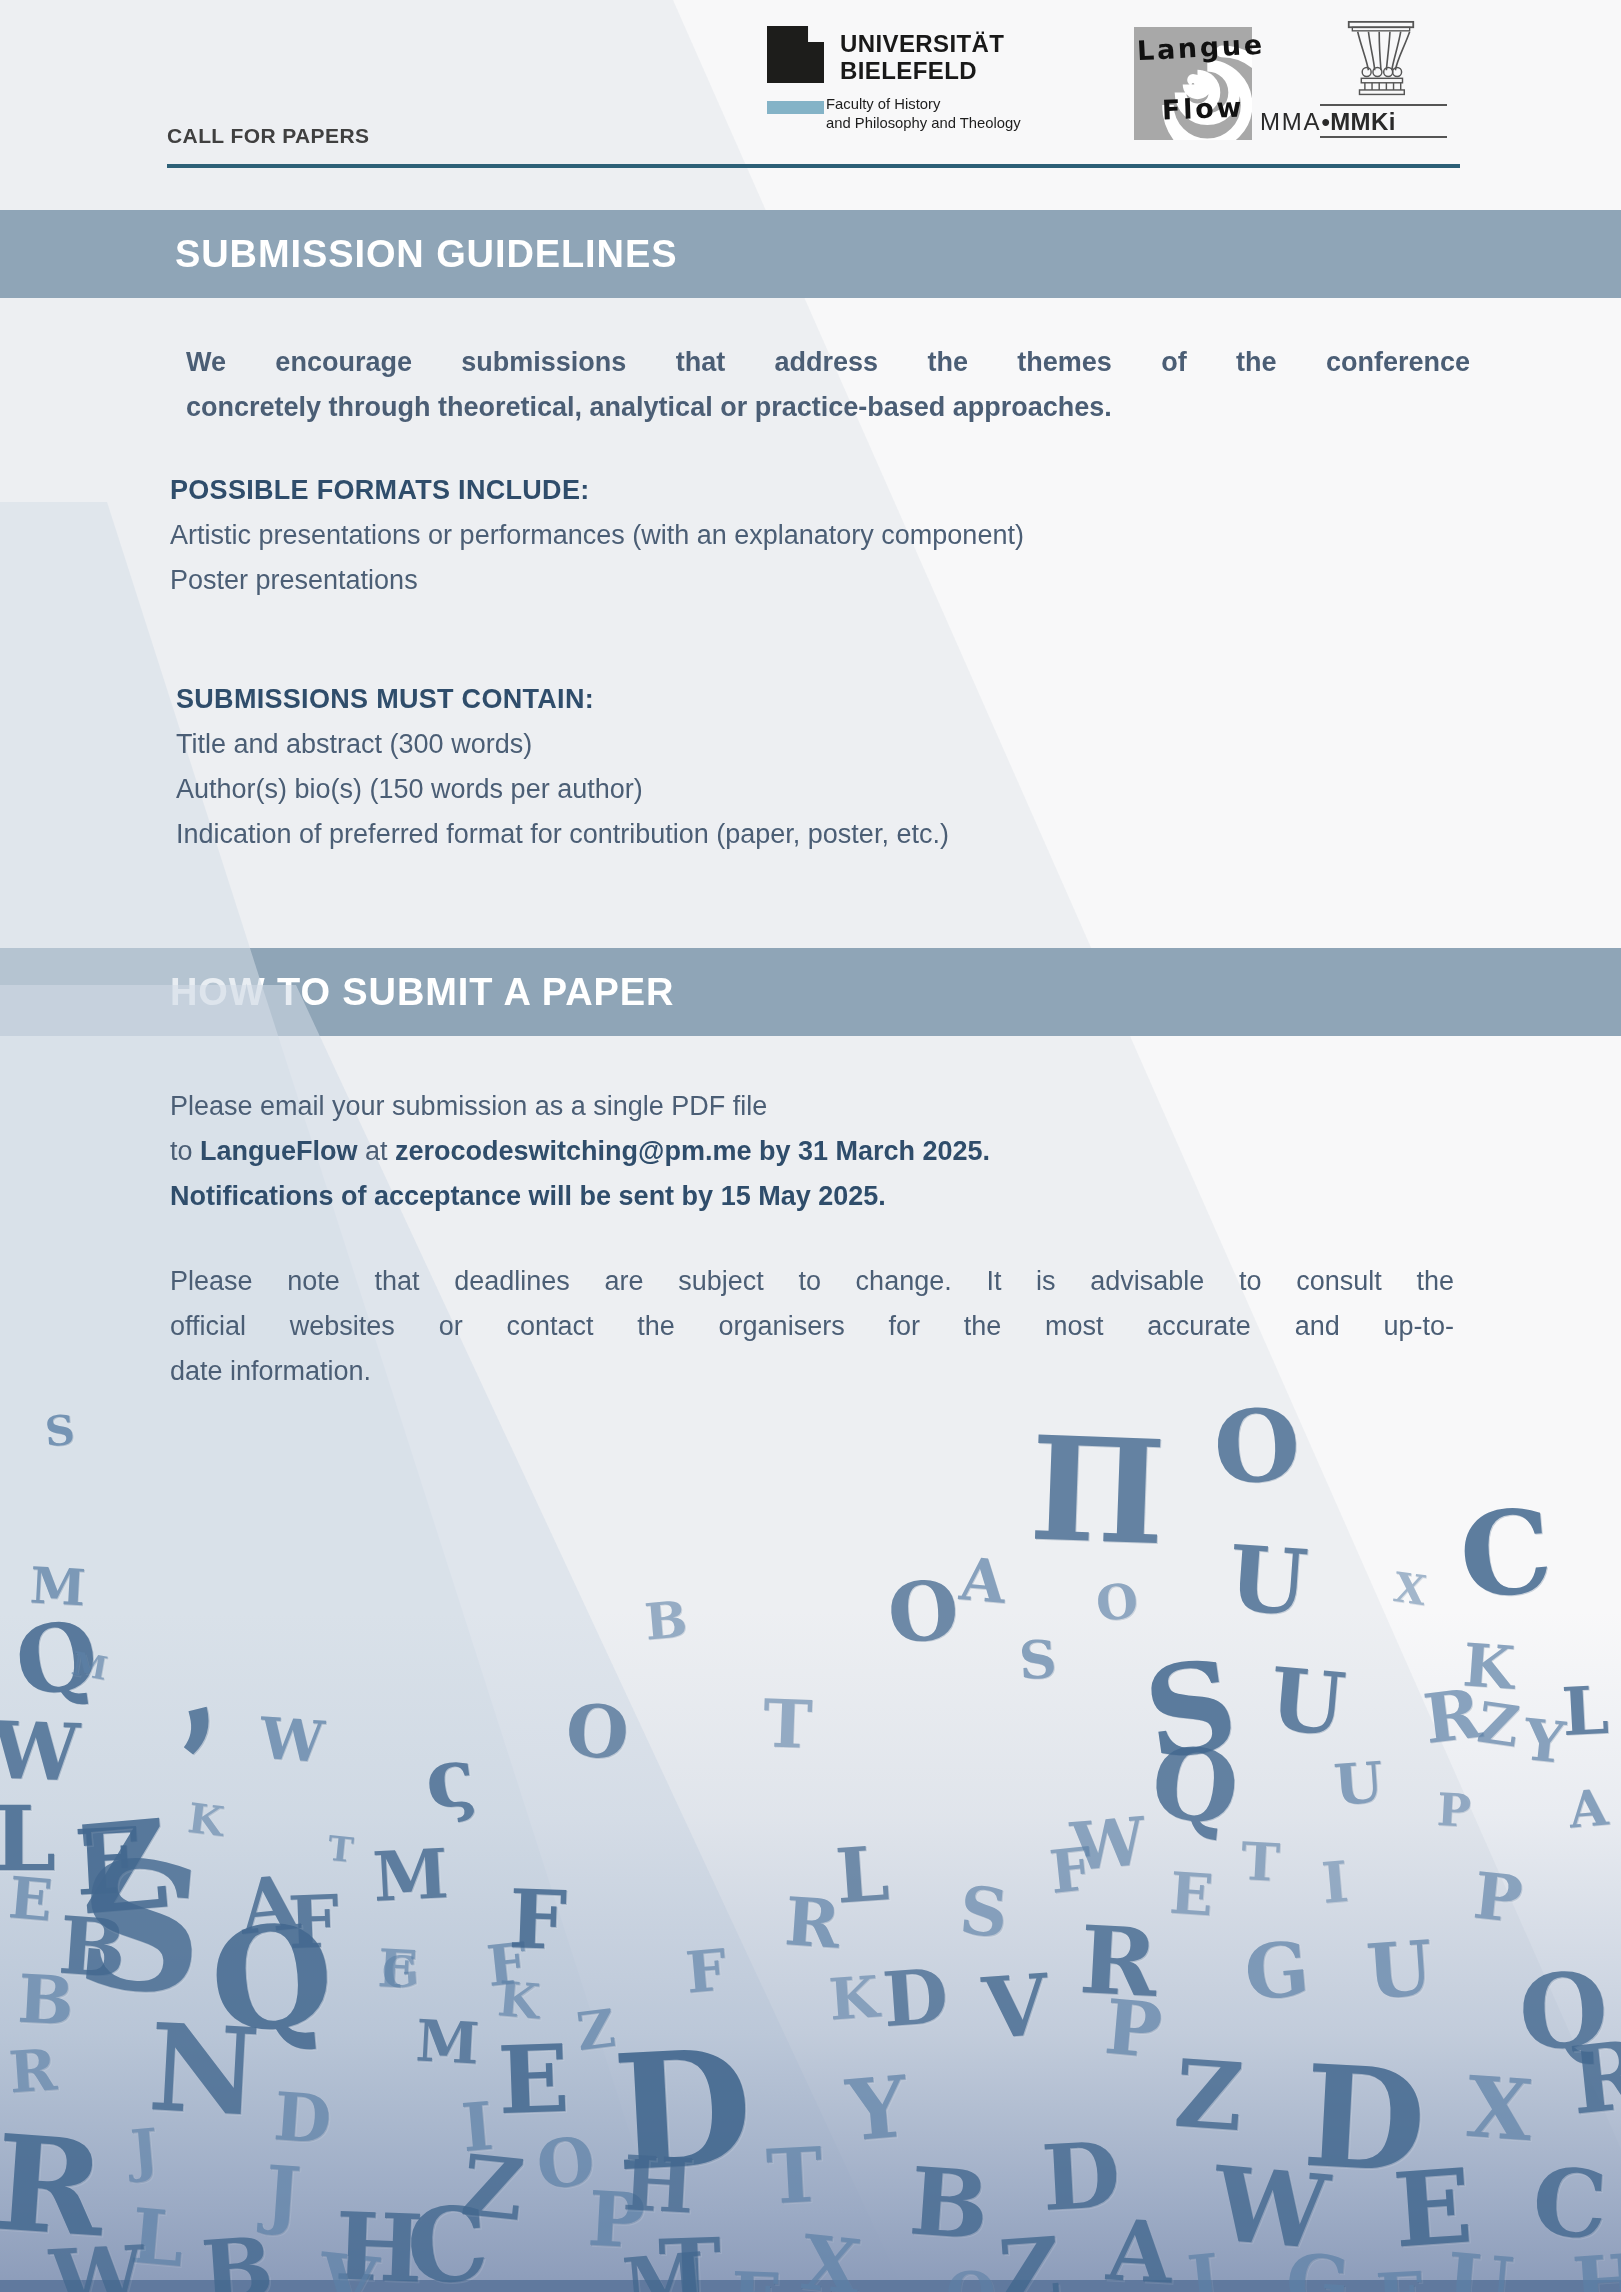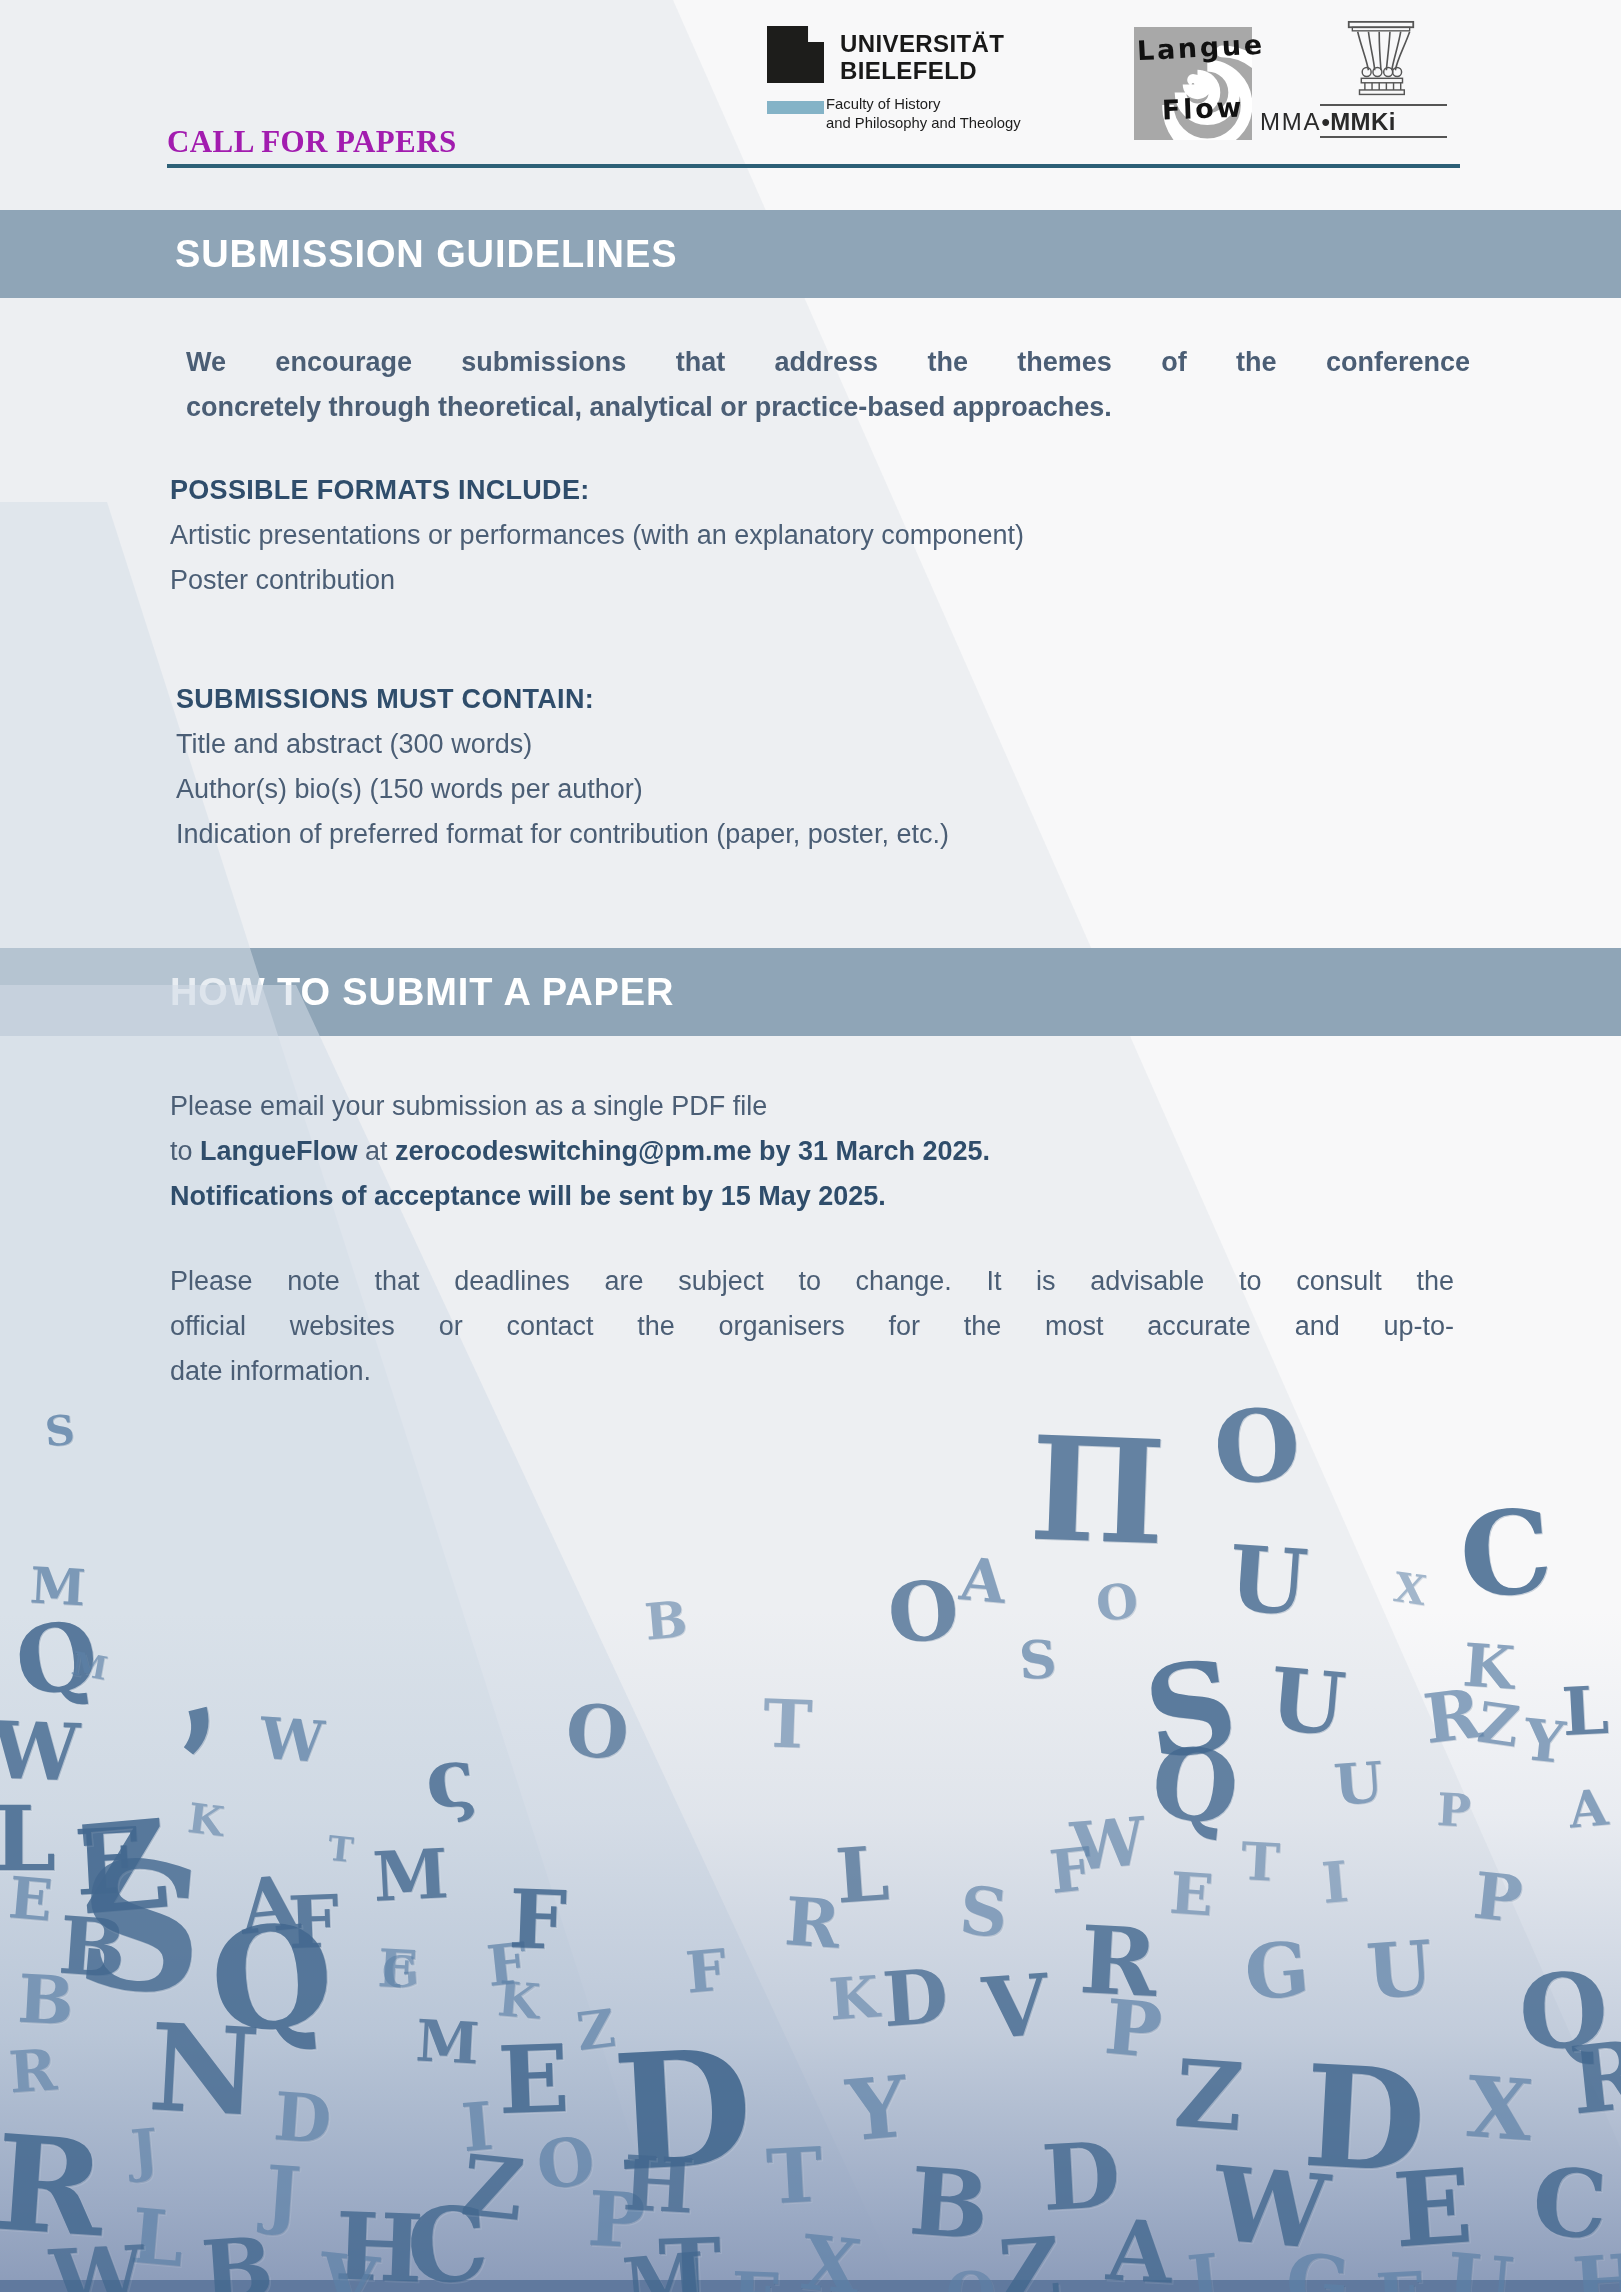--- a/index.html
+++ b/index.html
@@ -12,22 +12,22 @@
   .wedge2{z-index:3;background:rgba(214,222,232,0.55);
           clip-path:polygon(107px 502px,681px 2293px,0 2293px,0 502px);}
   .wedge3{z-index:3;background:rgba(211,220,231,0.55);
           clip-path:polygon(296px 985px,905px 2293px,0 2293px,0 985px);}
   .bottom-gradient{position:absolute;left:0;top:1612px;width:1621px;height:681px;z-index:4;
           background:linear-gradient(180deg,rgba(164,180,204,0) 0%,rgba(164,180,204,0.18) 30%,
                      rgba(158,175,200,0.55) 62%,rgba(148,164,192,0.9) 88%,rgba(139,155,185,1) 100%);
           pointer-events:none;}
   .bottom-strip{position:absolute;left:0;top:2280px;width:1621px;height:12.5px;background:#60799e;z-index:4;}
   
-  .kicker{position:absolute;left:167px;top:124px;z-index:6;font-size:31px;font-weight:800;
-          letter-spacing:0.4px;color:#a21caf;font-family:Liberation Serif, serif;}
+  .kicker{position:absolute;left:167px;top:124px;z-index:6;font-size:21px;font-weight:800;
+          letter-spacing:0.4px;color:#404040;}
   .title-rule{position:absolute;left:167px;top:164px;width:1293px;height:3.6px;background:#2d6077;z-index:6;}
   .uni-square{position:absolute;left:767px;top:26px;width:57px;height:57px;background:#1d1d1b;z-index:6;
           clip-path:polygon(0 0,72% 0,72% 28%,100% 28%,100% 100%,0 100%);}
   .uni-bluebar{position:absolute;left:767px;top:101px;width:57px;height:13.4px;background:#84b3c7;z-index:6;}
   .uni-name{position:absolute;left:840px;top:29.6px;z-index:6;font-size:24px;font-weight:800;
           letter-spacing:0.4px;line-height:27px;color:#191919;white-space:pre-line;}
   .uni-fac{position:absolute;left:826px;top:95px;z-index:6;font-size:14.8px;font-weight:500;
           line-height:19px;color:#1d1d1d;white-space:pre-line;}
   .langue-box{position:absolute;left:1134px;top:27px;width:118px;height:113px;background:#a8a8a8;
           overflow:hidden;z-index:6;}
@@ -232,21 +232,21 @@
   <div class="mma-line mma-line-bottom"></div>
 
   <div class="txt intro">
     <span class="line just">We encourage submissions that address the themes of the conference</span>
     <span class="line">concretely through theoretical, analytical or practice-based approaches.</span>
   </div>
 
   <div class="txt formats">
     <span class="line head-line">POSSIBLE FORMATS INCLUDE:</span>
     <span class="line">Artistic presentations or performances (with an explanatory component)</span>
-    <span class="line">Poster contribution</span>
+    <span class="line">Poster presentations</span>
   </div>
 
   <div class="txt contain">
     <span class="line head-line">SUBMISSIONS MUST CONTAIN:</span>
     <span class="line">Title and abstract (300 words)</span>
     <span class="line">Author(s) bio(s) (150 words per author)</span>
     <span class="line">Indication of preferred format for contribution (paper, poster, etc.)</span>
   </div>
 
   <div class="txt email">

